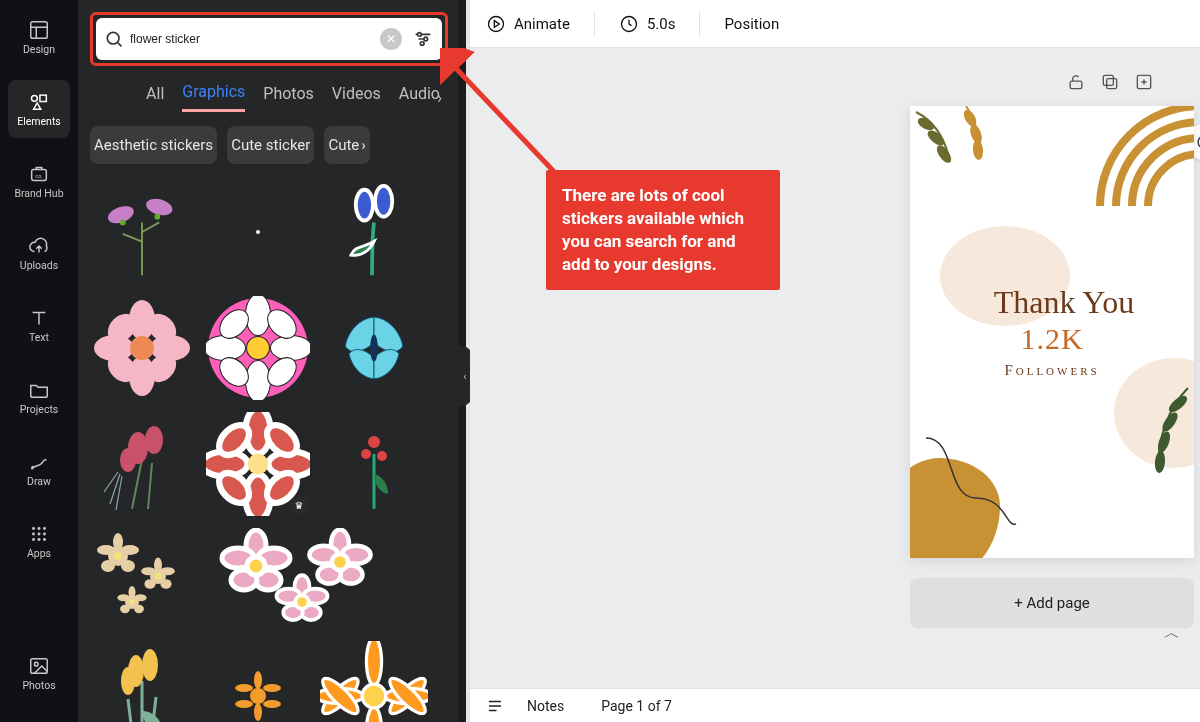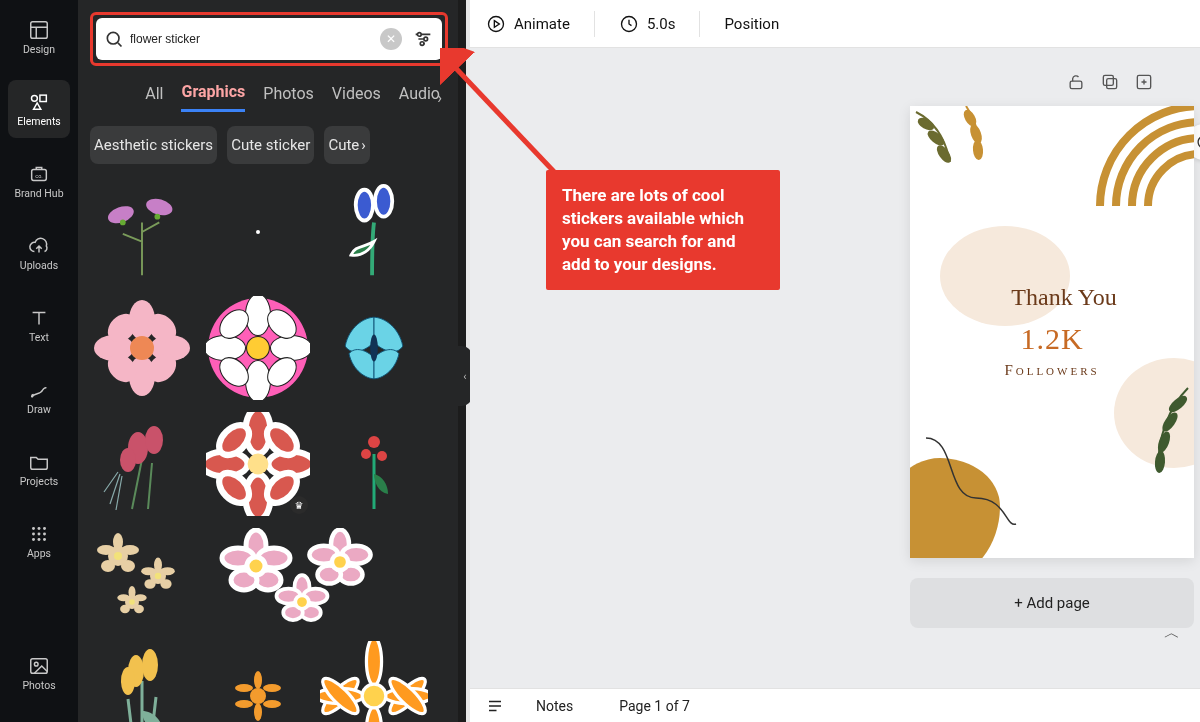--- a/index.html
+++ b/index.html
@@ -74,21 +74,21 @@
     display: flex; gap: 18px;
     padding: 0 20px;
     margin-top: 10px;
     align-items: center;
     position: relative;
     font-size: 16px;
     color: #c0c0c0;
     justify-content: flex-end;
   }
   .tab { cursor: pointer; padding-bottom: 8px; white-space: nowrap; }
-  .tab.active { color: #fca5a5; font-weight: 700; border-bottom: 3px solid #3b82f6; }
+  .tab.active { color: #3b82f6; font-weight: 400; border-bottom: 3px solid #fca5a5; }
   .tabs .chev { position: absolute; right: 18px; color: #bbb; cursor: pointer; }
   .chips {
     display: flex; gap: 10px;
     padding: 14px 12px 10px 12px;
     overflow: hidden;
   }
   .chip {
     background: #3a3b3c;
     color: #e6e6e6;
     padding: 10px 4px;
@@ -178,21 +178,21 @@
     position:absolute; left:440px; top:530px;
     width:284px; height:50px;
     background:#dedfe1; border-radius:8px;
     display:flex; align-items:center; justify-content:center;
     color:#222; cursor:pointer; font-size:15px;
   }
   
   .bottombar {
     position:absolute; left:470px; bottom:0; right:0; height:34px;
     background:#fff; border-top:1px solid #e2e2e2;
-    display:flex; align-items:center; gap:32px;
+    display:flex; align-items:center; gap:23px;
     padding:0 16px; font-size:14px; color:#222;
   }
   .spacer { flex:1; }
   
   .callout {
     position:absolute; left:546px; top:170px;
     width:234px;
     background:#e8392e; color:#fff;
     padding:14px 16px;
     font-size:17px; font-weight:700; line-height:1.35;
@@ -204,21 +204,21 @@
     width:140px; height:140px;
     pointer-events:none;
   }
   
   .blob1 { position:absolute; left:-30px; bottom:-20px; width:120px; height:120px; background:#c79134; border-radius:50% 50% 48% 52% / 60% 40% 60% 40%; }
   .blob2 { position:absolute; right:-40px; bottom:90px; width:120px; height:110px; background:#f6e9dc; border-radius:50%; }
   .blob3 { position:absolute; left:30px; top:120px; width:130px; height:100px; background:#f6e9dc; border-radius:50%; }
   .arch { position:absolute; right:-16px; top:-10px; width:120px; height:120px; }
   .leaves-tl { position:absolute; left:-4px; top:-4px; }
   .leaves-br { position:absolute; right:-4px; bottom:60px; }
-  .doc-title { position:absolute; width:100%; top:178px; text-align:center; font-family: "Brush Script MT", cursive; font-size:24px; color:#6b3a1a;padding-left:24px; }
+  .doc-title { position:absolute; width:100%; top:178px; text-align:center; font-family: "Brush Script MT", cursive; font-size:32px; color:#6b3a1a;padding-left:24px; }
   .doc-num { position:absolute; width:100%; top:216px; text-align:center; font-family: Georgia, serif; font-size:30px; color:#c76a24; letter-spacing:1px; }
   .doc-sub { position:absolute; width:100%; top:256px; text-align:center; font-family: Georgia, serif; font-variant: small-caps; letter-spacing:3px; font-size:15px; color:#6b3a1a; }
   .docline { position:absolute; left:10px; bottom:30px; width:100px; height:100px; }
   .caret-up { position:absolute; right:20px; bottom:44px; color:#555; cursor:pointer; }
 </style>
 </head>
 <body>
 
 <div class="rail">
   <div class="rail-item">
@@ -252,29 +252,29 @@
     <span class="rail-label">Uploads</span>
   </div>
   <div class="rail-item">
     <svg class="ico" viewBox="0 0 24 24" fill="none" stroke="currentColor" stroke-width="1.6">
         <path d="M5 6h14M12 6v13"></path>
       </svg>
     <span class="rail-label">Text</span>
   </div>
   <div class="rail-item">
     <svg class="ico" viewBox="0 0 24 24" fill="none" stroke="currentColor" stroke-width="1.6">
+        <path d="M3 7h6l2 2h10v9a2 2 0 0 1-2 2H5a2 2 0 0 1-2-2z"></path>
+      </svg>
+    <span class="rail-label">Projects</span>
+  </div>
+  <div class="rail-item">
+    <svg class="ico" viewBox="0 0 24 24" fill="none" stroke="currentColor" stroke-width="1.6">
         <path d="M4 20c3-6 9-2 12-8 1-2 3-3 4-2M4 20c0-2 1-3 2-3"></path>
       </svg>
     <span class="rail-label">Draw</span>
-  </div>
-  <div class="rail-item">
-    <svg class="ico" viewBox="0 0 24 24" fill="none" stroke="currentColor" stroke-width="1.6">
-        <path d="M3 7h6l2 2h10v9a2 2 0 0 1-2 2H5a2 2 0 0 1-2-2z"></path>
-      </svg>
-    <span class="rail-label">Projects</span>
   </div>
   <div class="rail-item">
     <svg class="ico" viewBox="0 0 24 24" fill="currentColor">
         <circle cx="6" cy="6" r="1.6"></circle>
         <circle cx="12" cy="6" r="1.6"></circle>
         <circle cx="18" cy="6" r="1.6"></circle>
         <circle cx="6" cy="12" r="1.6"></circle>
         <circle cx="12" cy="12" r="1.6"></circle>
         <circle cx="18" cy="12" r="1.6"></circle>
         <circle cx="6" cy="18" r="1.6"></circle>

